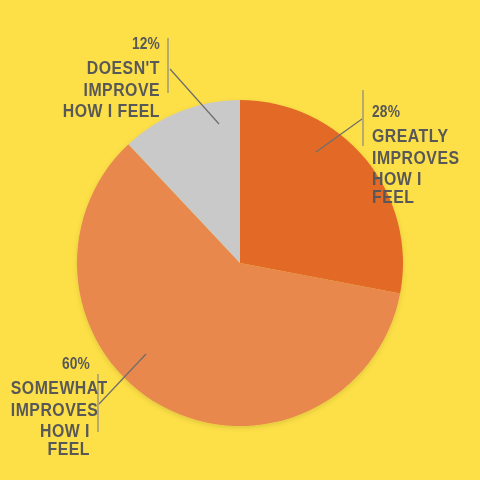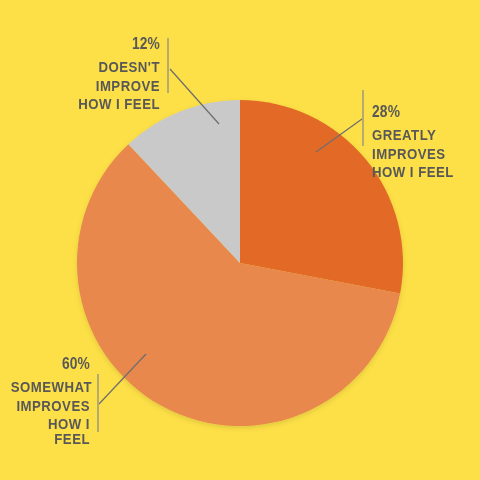--- a/index.html
+++ b/index.html
@@ -36,21 +36,21 @@
   .callout .pct {
     font-size: 16px;
     font-weight: bold;
     letter-spacing: 0.2px;
     display: block;
     margin-bottom: 7px;
     transform: scaleX(0.86);
     transform-origin: inherit;
   }
   .callout .desc {
-    font-size: 15px;
+    font-size: 18px;
     font-weight: bold;
     letter-spacing: 0.55px;
     display: block;
   }
   .callout .desc span {
     display: block;
     margin-bottom: 3.5px;
     transform: scaleX(0.88);
   }
   

